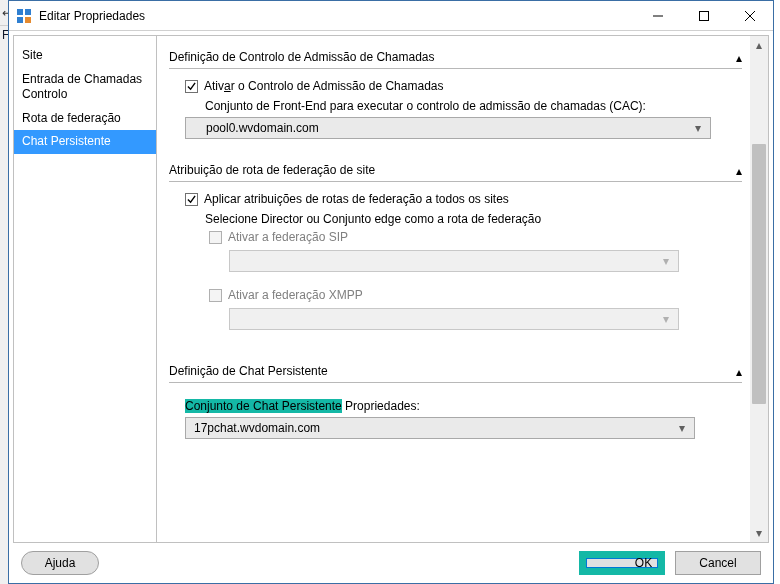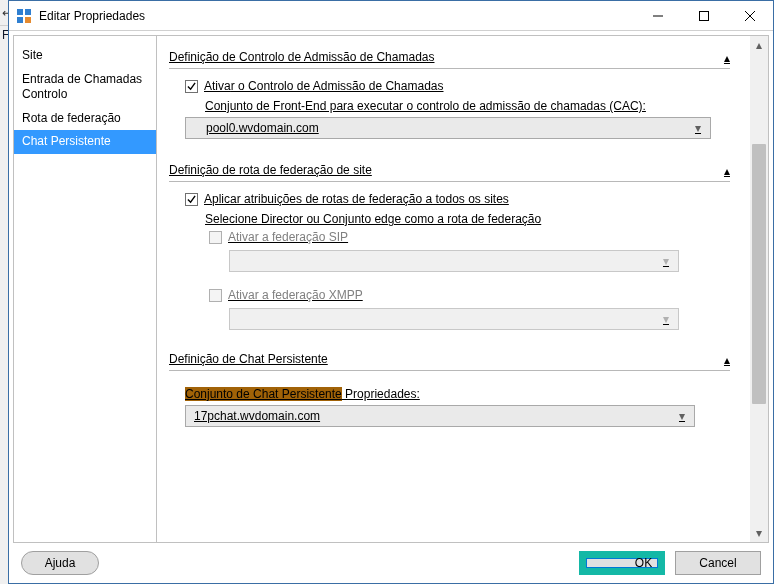--- a/index.html
+++ b/index.html
@@ -21,21 +21,21 @@
   .titlebar .wbtn { width: 46px; height: 30px; display: flex; align-items: center; justify-content: center; }
   .titlebar .wbtn svg { width: 10px; height: 10px; }
 
   
   .content { flex: 1; display: flex; border: 1px solid #c0c0c0; margin: 4px 4px 0 4px; min-height: 0; }
   .sidebar { width: 143px; border-right: 1px solid #c0c0c0; background: #fff; padding-top: 8px; }
   .sidebar .item { padding: 4px 8px; color: #000; line-height: 1.3; cursor: default; }
   .sidebar .item.selected { background: #3399ff; color: #fff; }
 
   .main { flex: 1; position: relative; overflow: hidden; }
-  .main-scroll { position: absolute; left: 0; right: 18px; top: 0; bottom: 0; padding: 8px 20px 12px 12px; overflow: hidden; text-decoration: underline; }
+  .main-scroll { position: absolute; left: 0; right: 18px; top: 0; bottom: 0; padding: 8px 8px 12px 12px; overflow: hidden; }
   .vscroll { position: absolute; right: 0; top: 0; bottom: 0; width: 18px; background: #f0f0f0; display: flex; flex-direction: column; }
   .vscroll .arrow { height: 18px; display: flex; align-items: center; justify-content: center; color:#606060; }
   .vscroll .track { flex: 1; position: relative; }
   .vscroll .thumb { position: absolute; left: 2px; right: 2px; top: 90px; height: 260px; background: #c0c0c0; border-radius: 1px; }
 
   
   .section-head { display: flex; align-items: center; margin-top: 6px; }
   .section-head .label { flex: 1; color: #000; padding-bottom: 2px; }
   .section-head .caret { width: 16px; text-align: right; color: #000; }
   .section-rule { border: none; border-bottom: 1px solid #b8b8b8; margin-top: 2px; }
@@ -54,21 +54,21 @@
 
   
   .combo { display: flex; align-items: center; height: 22px; border: 1px solid #a9a9a9; background: #eaeaea; padding: 0 4px 0 8px; width: 510px; position: relative; }
   .combo.disabled { background:#f0f0f0; color:#808080; border-color:#c8c8c8; }
   .combo .val { flex: 1; color:#000; }
   .combo.disabled .val { color:#808080; }
   .combo .dd { width: 16px; display:flex; align-items:center; justify-content:center; color:#606060; }
   .combo.disabled .dd { color:#b0b0b0; }
 
   
-  .hl { background: #a16207; }
+  .hl { background: #14b8a6; }
 
   
   .buttonbar { height: 40px; display: flex; align-items: center; padding: 0 12px; gap: 10px; border-top: 0; }
   .buttonbar .spacer { flex: 1; }
   .btn { min-width: 86px; height: 24px; border: 1px solid #a0a0a0; background: #e1e1e1; display: flex; align-items: center; justify-content: center; color:#000; }
   .btn.help { min-width: 78px; border-radius: 12px; }
   .btn.default { border: 7px solid #14b8a6; box-shadow: inset 0 0 0 1px #0078d7; padding-left: 43px; }
 
   .sub-indent { padding-left: 20px; }
   .combo.narrow { width: 470px; }
@@ -140,21 +140,21 @@
             <span><span>Ativ</span><span class="underline">a</span><span>r o Controlo de Admissão de Chamadas</span></span>
           </label>
           <div class="formlabel sub-indent">Conjunto de Front-End para executar o controlo de admissão de chamadas (CAC):</div>
           <div class="combo sub-indent" style="width:526px;">
             <span class="val">pool0.wvdomain.com</span>
             <span class="dd">▾</span>
           </div>
         </div>
 
         <div class="section-head" style="margin-top:18px;">
-          <span class="label">Definição de rota de federação de site</span>
+          <span class="label">Atribuição de rota de federação de site</span>
           <span class="caret">▴</span>
         </div>
         <hr class="section-rule">
         <div class="section-body">
           <label class="ck">
             <span class="box">
                 <svg class="mark" viewBox="0 0 10 10">
                   <polyline points="1,5 4,8 9,1" fill="none" stroke="#000" stroke-width="1.5"></polyline>
                 </svg>
               </span>
@@ -176,21 +176,21 @@
               <span class="box"></span>
               <span>Ativar a federação XMPP</span>
             </label>
             <div class="combo disabled narrow" style="width:450px; margin-left:20px;">
               <span class="val"></span>
               <span class="dd">▾</span>
             </div>
           </div>
         </div>
 
-        <div class="section-head" style="margin-top:16px;gap:12px;">
+        <div class="section-head" style="margin-top:28px;gap:12px;">
           <span class="label">Definição de Chat Persistente</span>
           <span class="caret">▴</span>
         </div>
         <hr class="section-rule">
         <div class="section-body">
           <div class="formlabel">
             <span class="hl">Conjunto de Chat Persistente</span><span> Propriedades:</span>
           </div>
           <div class="combo" style="width:510px;">
             <span class="val">17pchat.wvdomain.com</span>

